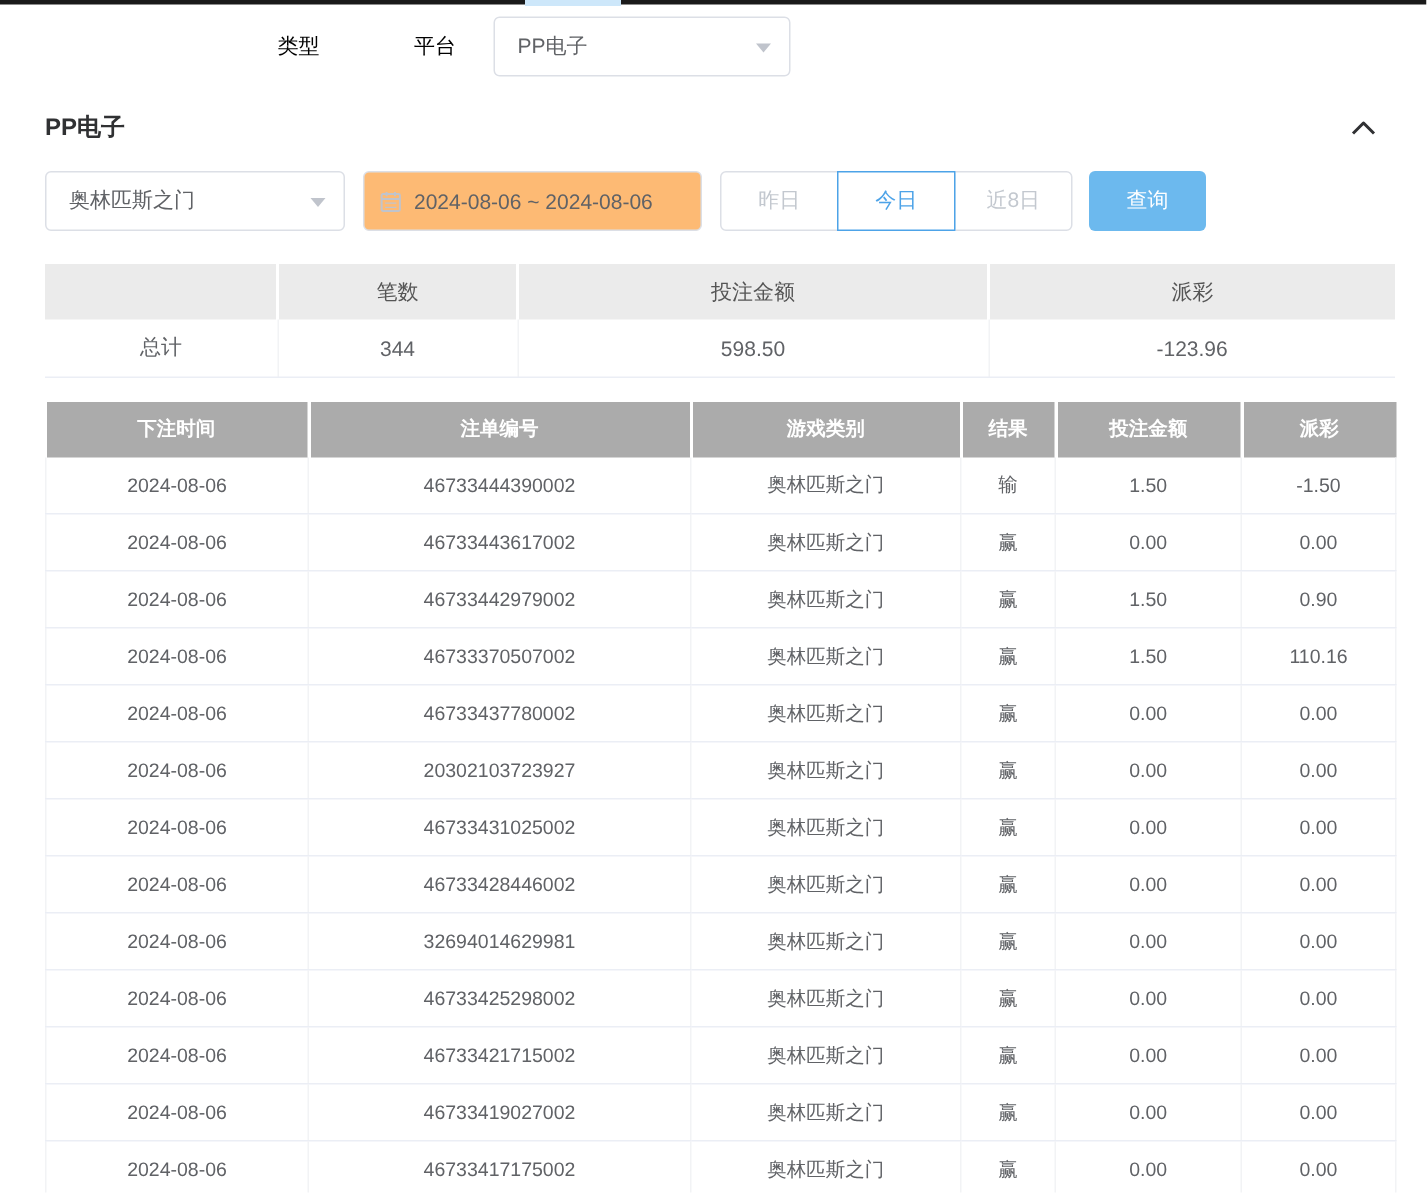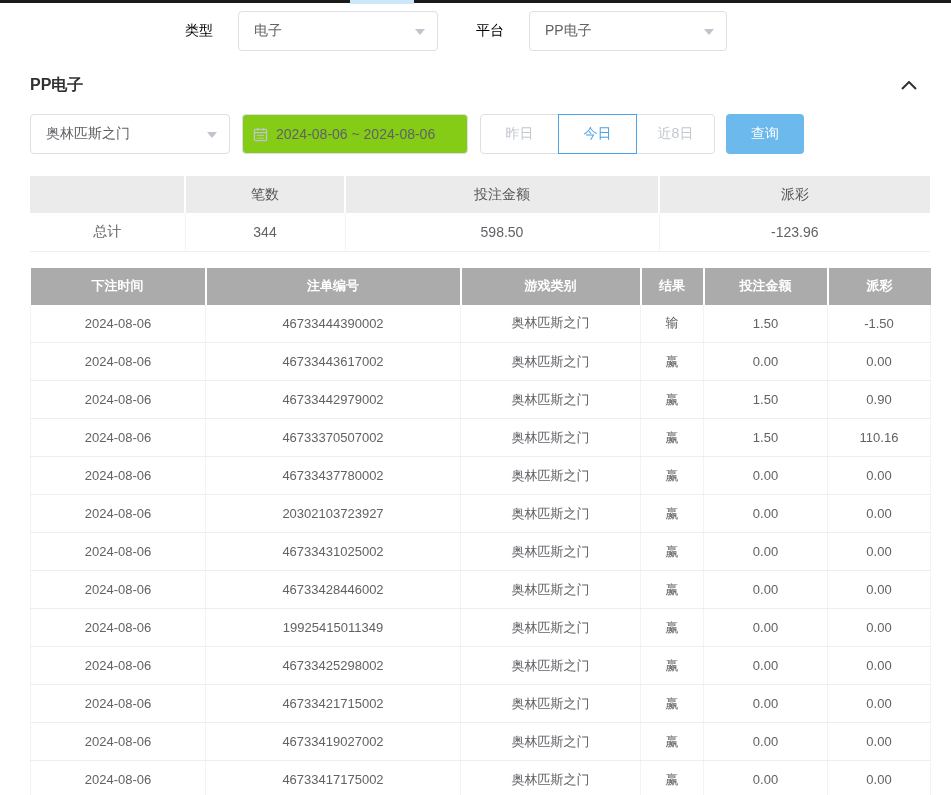--- a/index.html
+++ b/index.html
@@ -29,21 +29,21 @@
 
   
   .section-header { display: flex; align-items: center; justify-content: space-between; margin-top: 24px; height: 21px; }
   .section-title { font-size: 16px; font-weight: bold; color: #303133; }
   .collapse-btn { width: 22px; height: 16px; display: flex; align-items: center; justify-content: center; cursor: pointer; margin-right: 10px; }
 
   
   .query-bar { display: flex; align-items: center; margin-top: 18px; height: 40px; }
   .date-input {
     margin-left: 12px; width: 226px; height: 40px; border: 1px solid #dcdfe6; border-radius: 4px;
-    display: flex; align-items: center; padding: 0 10px; font-size: 14px; color: #606266; background: #84cc16; cursor: pointer;
+    display: flex; align-items: center; padding: 0 10px; font-size: 14px; color: #606266; background: #fdba74; cursor: pointer;
   }
   .date-input .cal { margin-right: 8px; flex: 0 0 auto; display: flex; }
   .btn-group { display: flex; margin-left: 12px; }
   .qbtn {
     width: 79px; height: 40px; background: #fff; border: 1px solid #dcdfe6; font-size: 14px;
     color: #c3c8cf; cursor: pointer; margin-left: -1px; position: relative;
     font-family: inherit;
   }
   .qbtn:first-child { border-radius: 4px 0 0 4px; margin-left: 0; }
   .qbtn:last-child { border-radius: 0 4px 4px 0; }
@@ -88,24 +88,20 @@
 <body>
 
 <div>
 
   <div class="top-strip">
     <div class="top-tab-indicator"></div>
   </div>
 
   <div class="filter-row">
     <span class="flabel">类型</span>
-    <div class="select">
-      <span>电子</span>
-      <span class="caret"></span>
-    </div>
     <span class="flabel second">平台</span>
     <div class="select" style="width:198px;">
       <span>PP电子</span>
       <span class="caret"></span>
     </div>
   </div>
 
   <div class="content">
 
     <div class="section-header">
@@ -247,21 +243,21 @@
           <tr>
     <td>2024-08-06</td>
     <td>46733428446002</td>
     <td>奥林匹斯之门</td>
     <td>赢</td>
     <td>0.00</td>
     <td>0.00</td>
   </tr>
           <tr>
     <td>2024-08-06</td>
-    <td>19925415011349</td>
+    <td>32694014629981</td>
     <td>奥林匹斯之门</td>
     <td>赢</td>
     <td>0.00</td>
     <td>0.00</td>
   </tr>
           <tr>
     <td>2024-08-06</td>
     <td>46733425298002</td>
     <td>奥林匹斯之门</td>
     <td>赢</td>

